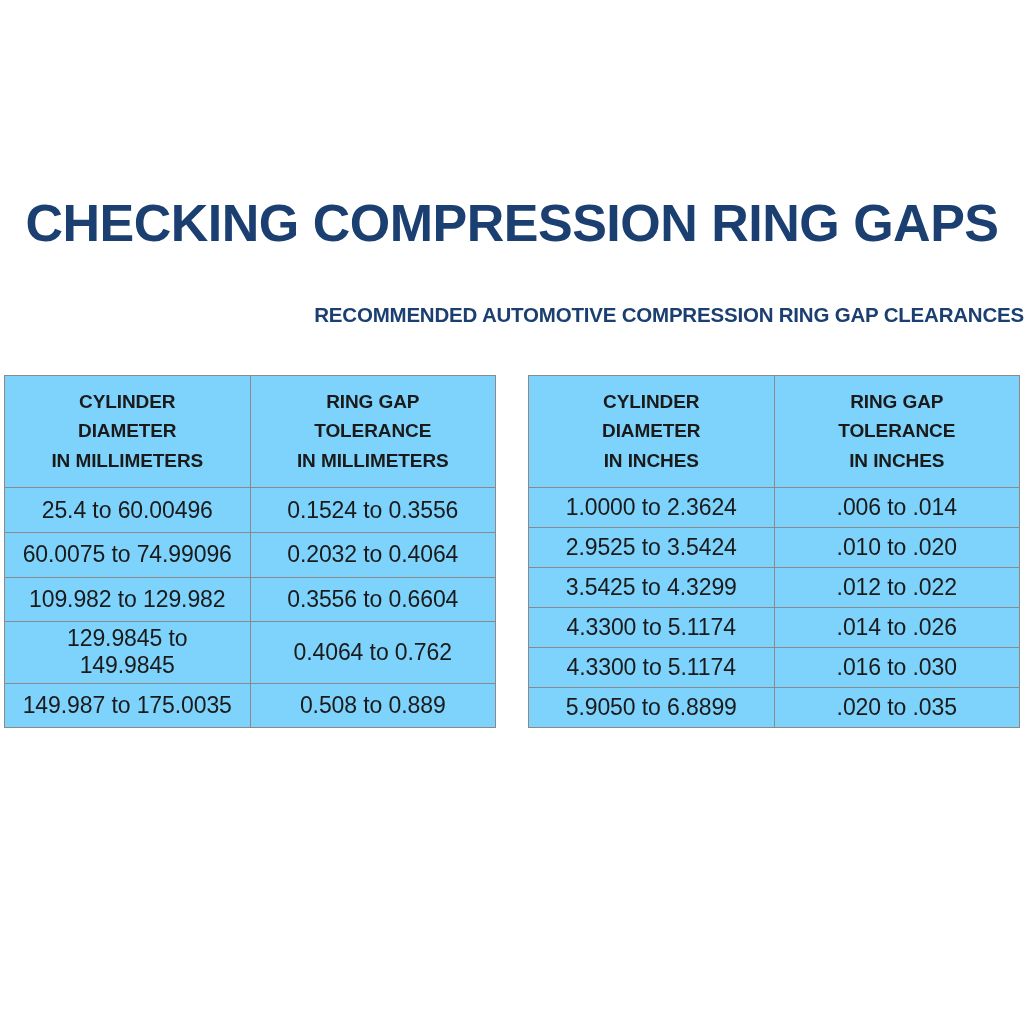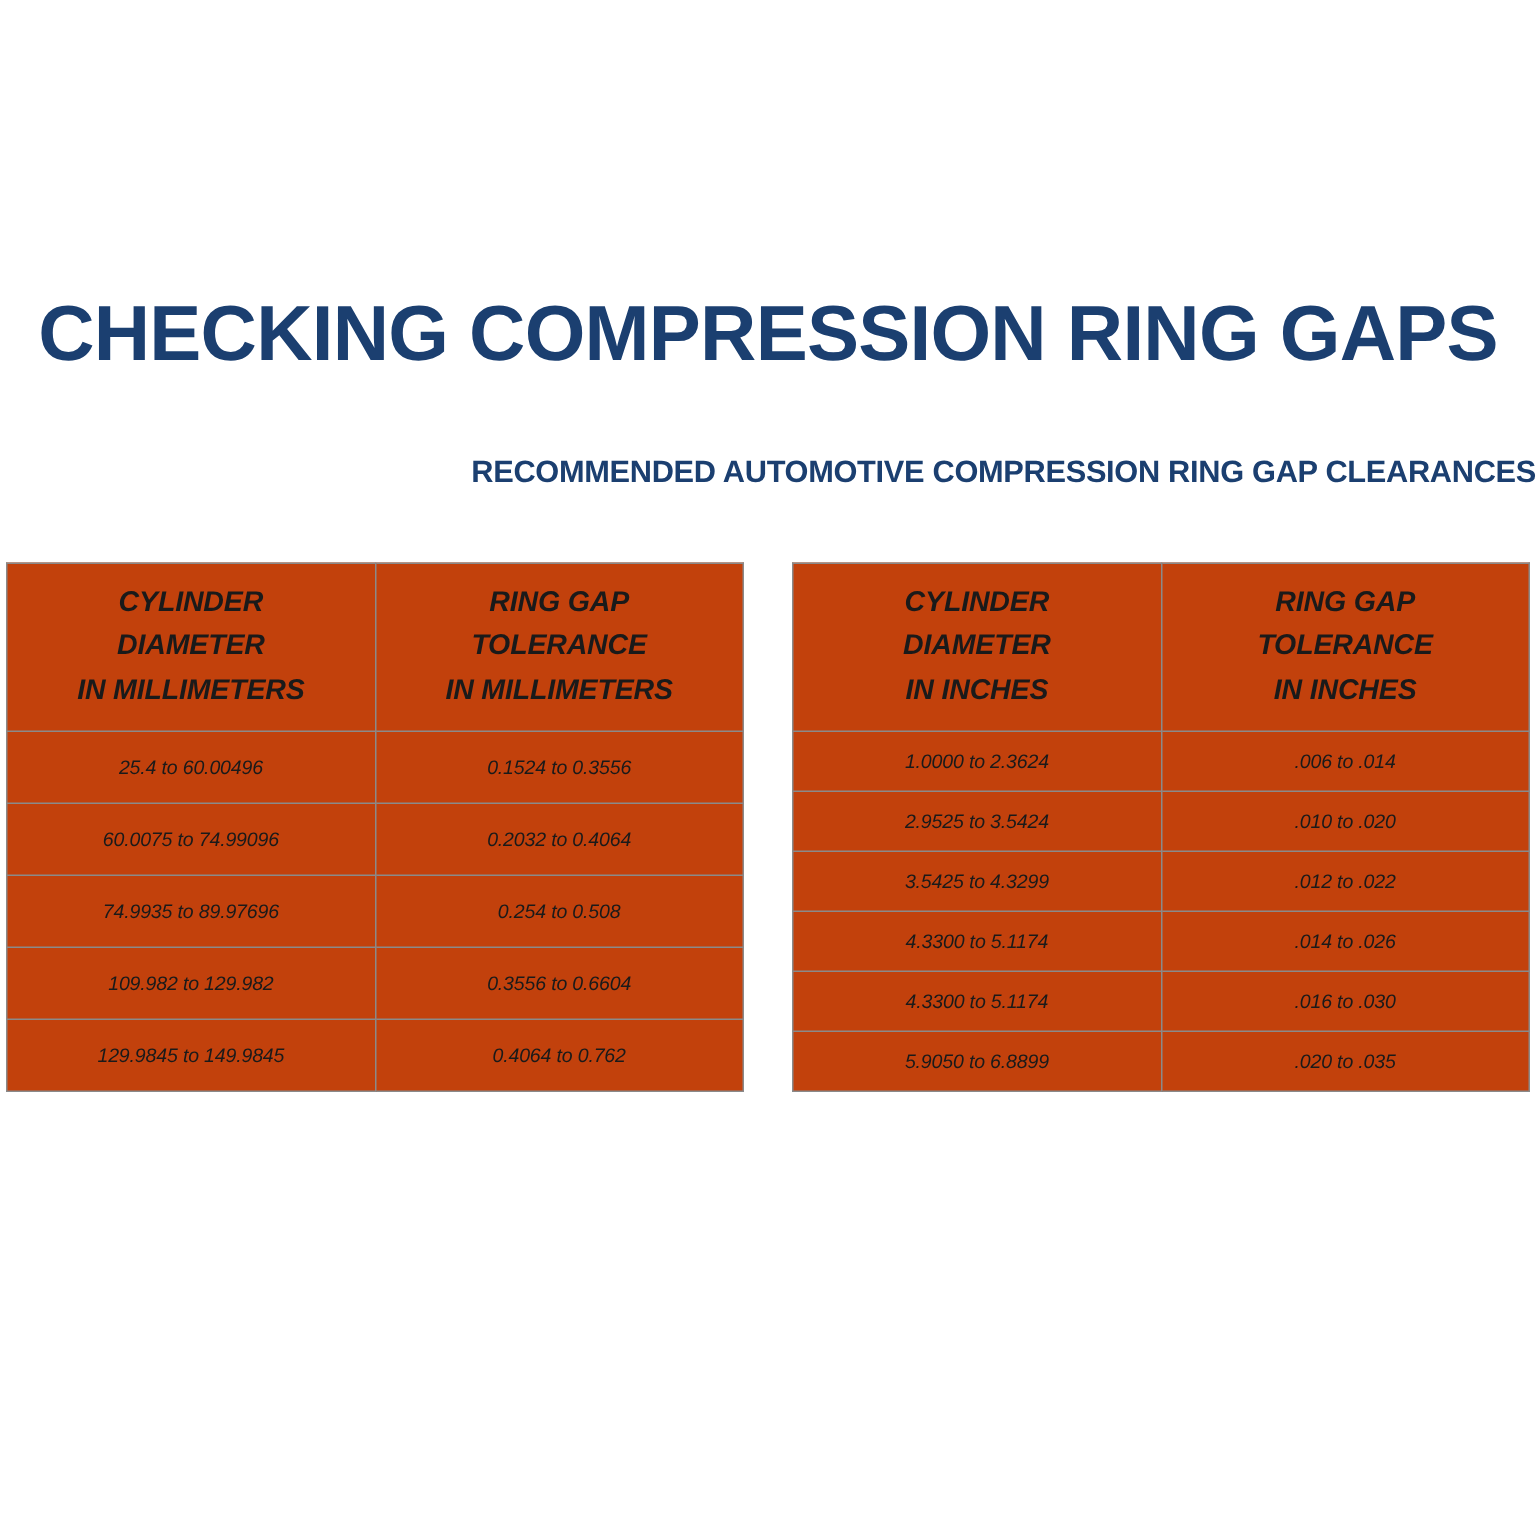--- a/index.html
+++ b/index.html
@@ -50,42 +50,41 @@
     width: 1024px;
     display: flex;
     justify-content: space-between;
     padding: 0 4px;
     box-sizing: border-box;
   }
   table.spec {
     border-collapse: collapse;
     width: 492px;
     table-layout: fixed;
-    background: #c2410c;
-    font-style: italic;
+    background: #7dd3fc;
   }
   table.spec th,
   table.spec td {
     border: 1px solid #8a8a8a;
     text-align: center;
     color: #1a1a1a;
   }
   table.spec th {
     font-size: 19px;
     font-weight: bold;
     line-height: 1.55;
     padding: 11px 4px 12px;
     vertical-align: middle;
     letter-spacing: -0.1px;
   }
   table.spec td {
-    font-size: 13px;
+    font-size: 23px;
     font-weight: normal;
     height: 39px;
-    padding: 0 4px;
+    padding: 0 16px;
     letter-spacing: -0.1px;
   }
   .hdr-line {
     display: block;
   }
 </style>
 </head>
 <body>
 
 <div class="page">
@@ -113,30 +112,30 @@
       <tbody>
         <tr>
           <td>25.4 to 60.00496</td>
           <td>0.1524 to 0.3556</td>
         </tr>
         <tr>
           <td>60.0075 to 74.99096</td>
           <td>0.2032 to 0.4064</td>
         </tr>
         <tr>
-          <td>74.9935 to 89.97696</td>
-          <td>0.254 to 0.508</td>
-        </tr>
-        <tr>
           <td>109.982 to 129.982</td>
           <td>0.3556 to 0.6604</td>
         </tr>
         <tr>
           <td>129.9845 to 149.9845</td>
           <td>0.4064 to 0.762</td>
+        </tr>
+        <tr>
+          <td>149.987 to 175.0035</td>
+          <td>0.508 to 0.889</td>
         </tr>
       </tbody>
     </table>
 
     <table class="spec">
       <thead>
         <tr>
           <th>
             <span class="hdr-line">CYLINDER</span>
             <span class="hdr-line">DIAMETER</span>

